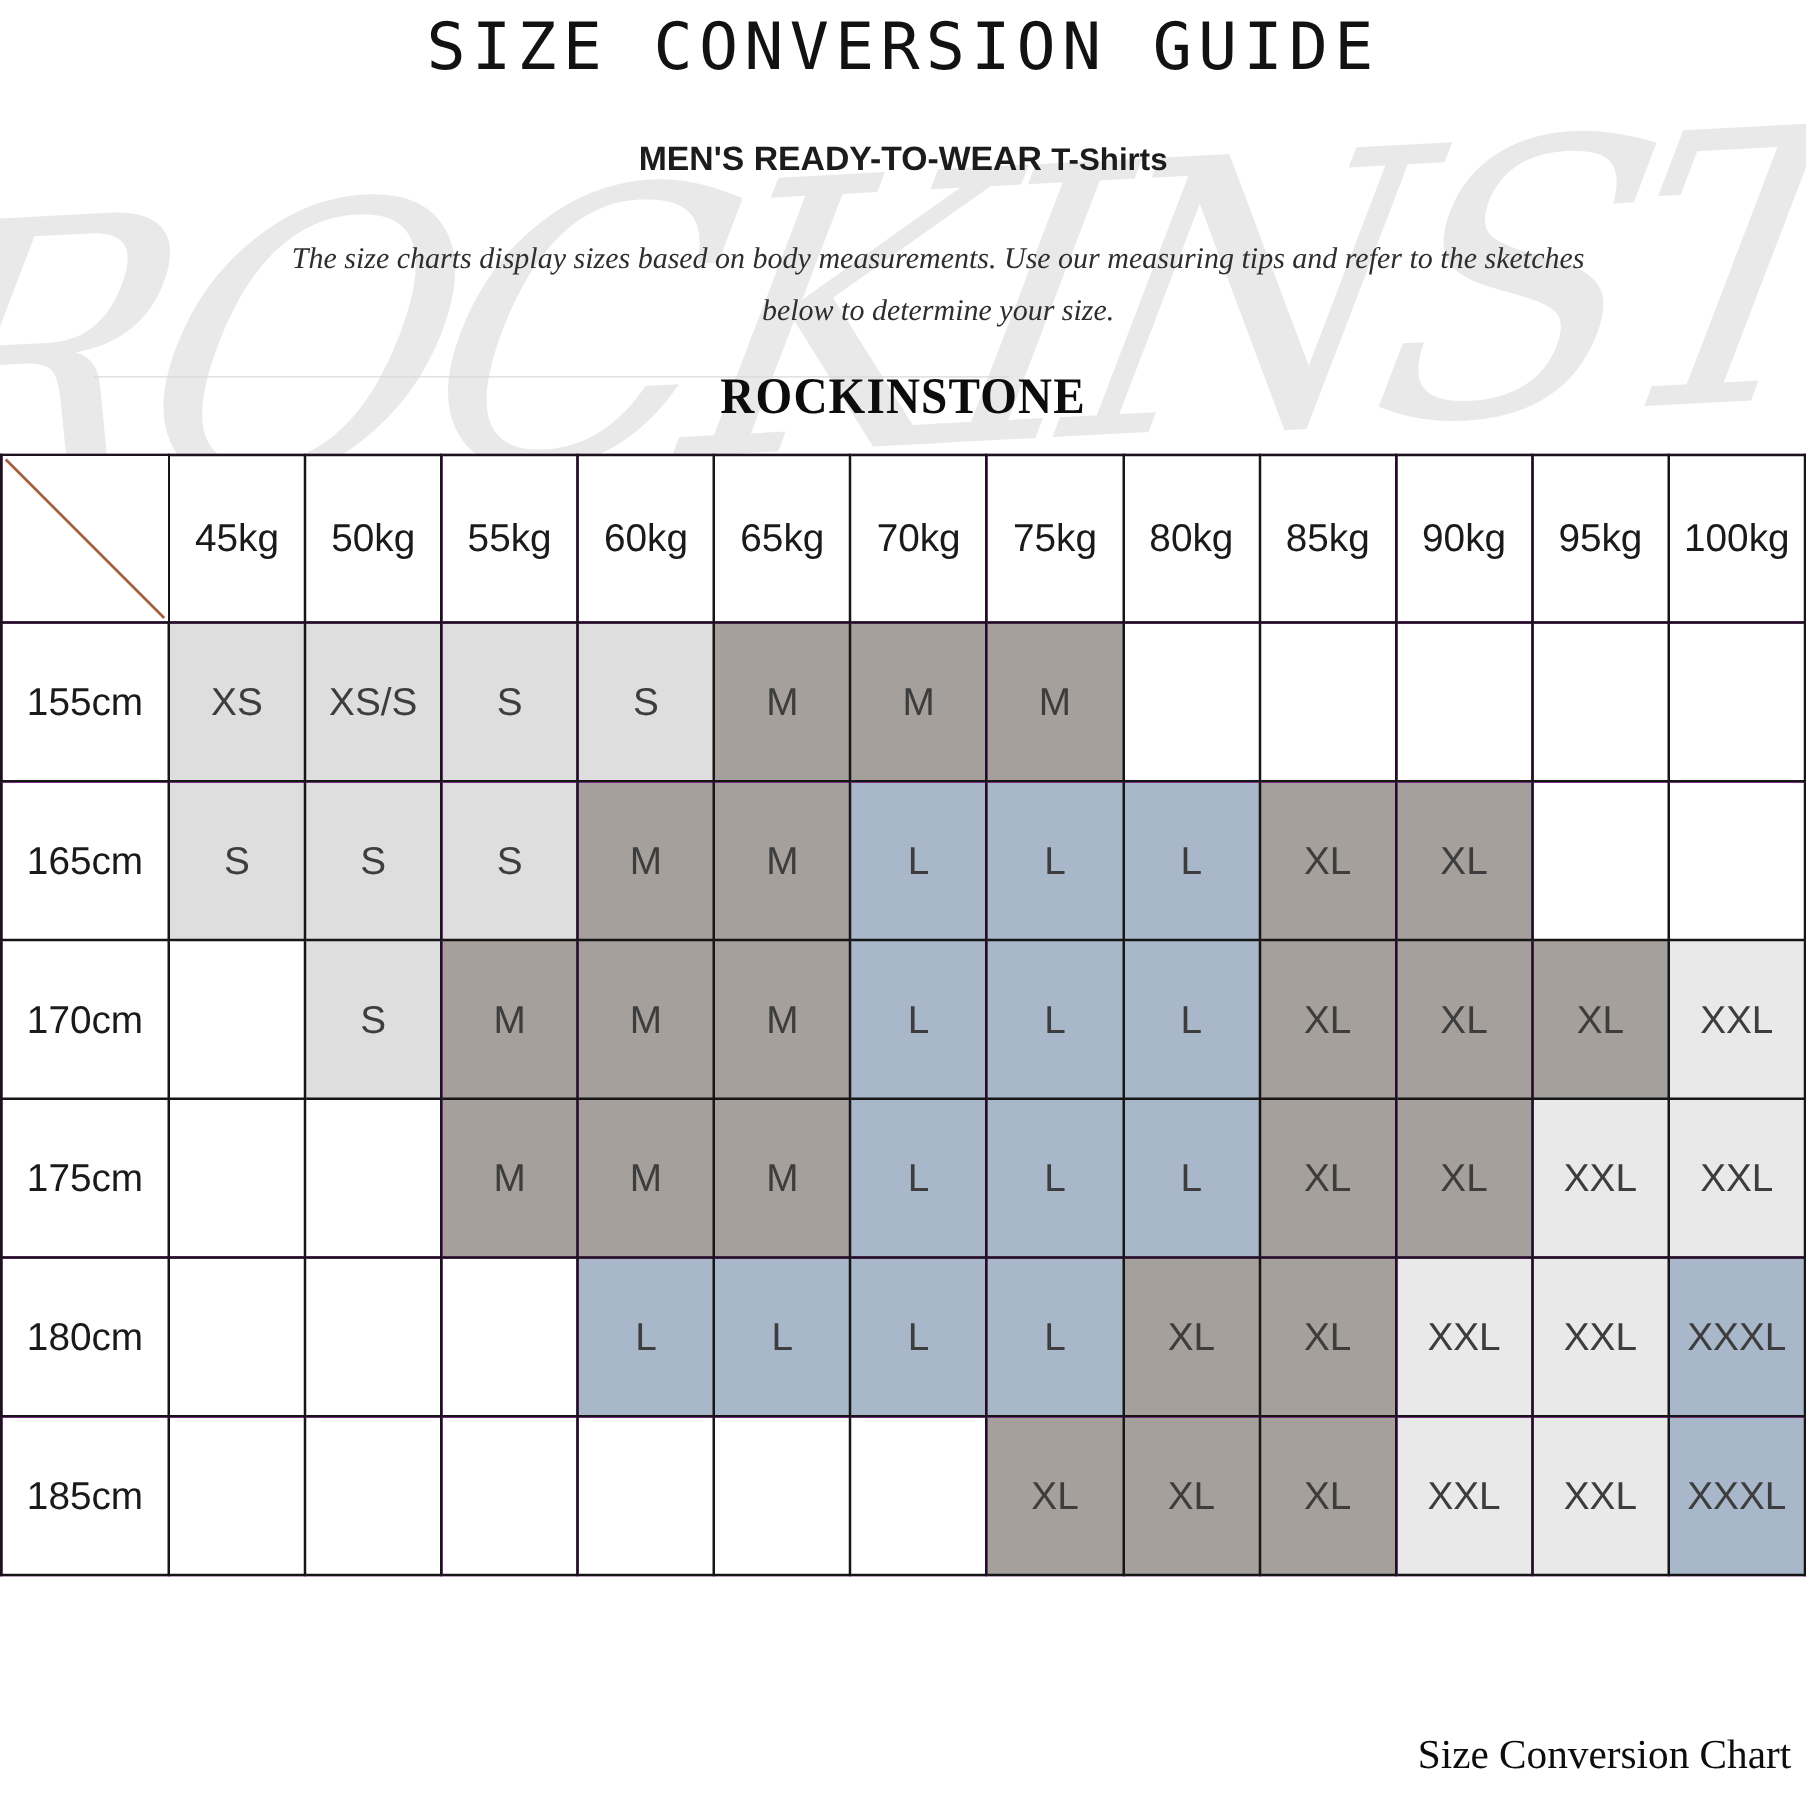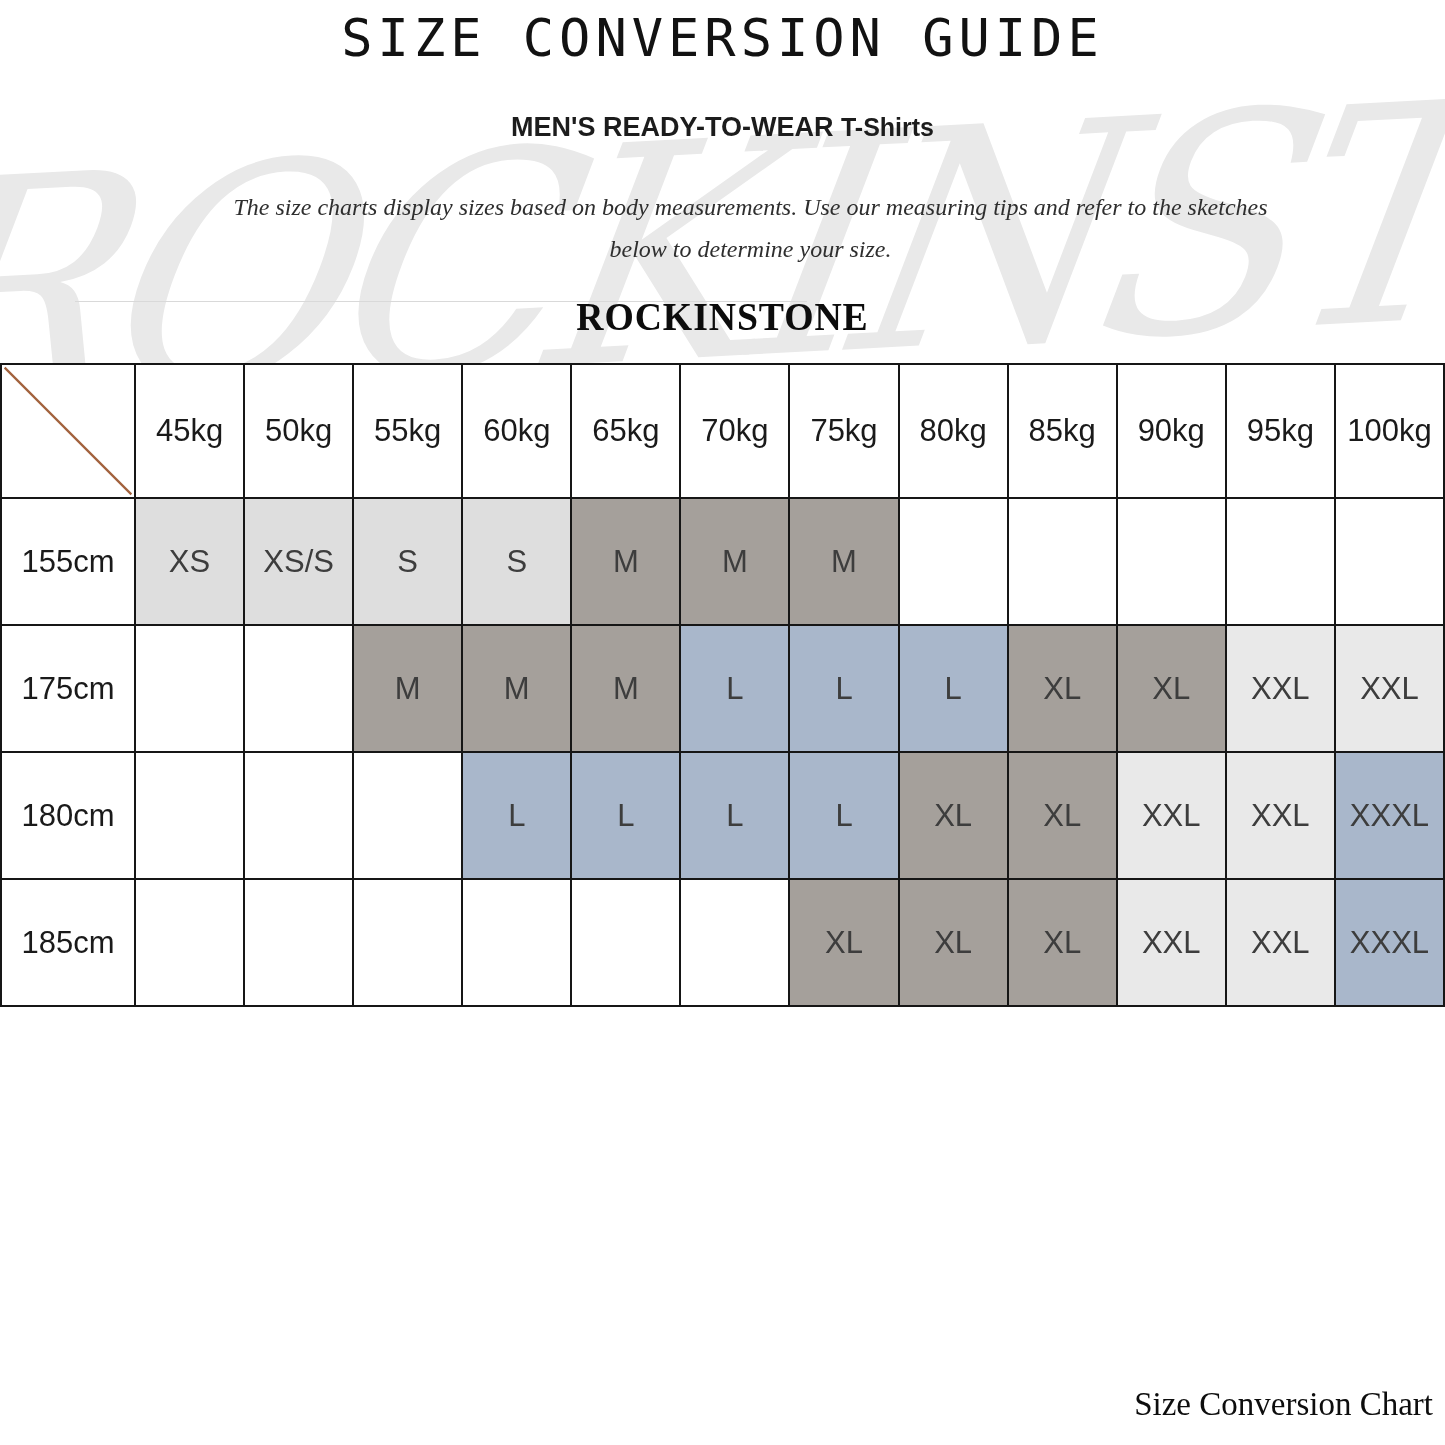--- a/index.html
+++ b/index.html
@@ -188,20 +188,50 @@
           <td class="bg-taupe">M</td>
           <td class="bg-taupe">M</td>
           <td class="bg-taupe">M</td>
           <td class="bg-none"></td>
           <td class="bg-none"></td>
           <td class="bg-none"></td>
           <td class="bg-none"></td>
           <td class="bg-none"></td>
         </tr>
         <tr>
+          <th>165cm</th>
+          <td class="bg-light">S</td>
+          <td class="bg-light">S</td>
+          <td class="bg-light">S</td>
+          <td class="bg-taupe">M</td>
+          <td class="bg-taupe">M</td>
+          <td class="bg-blue">L</td>
+          <td class="bg-blue">L</td>
+          <td class="bg-blue">L</td>
+          <td class="bg-taupe">XL</td>
+          <td class="bg-taupe">XL</td>
+          <td class="bg-none"></td>
+          <td class="bg-none"></td>
+        </tr>
+        <tr>
+          <th>170cm</th>
+          <td class="bg-none"></td>
+          <td class="bg-light">S</td>
+          <td class="bg-taupe">M</td>
+          <td class="bg-taupe">M</td>
+          <td class="bg-taupe">M</td>
+          <td class="bg-blue">L</td>
+          <td class="bg-blue">L</td>
+          <td class="bg-blue">L</td>
+          <td class="bg-taupe">XL</td>
+          <td class="bg-taupe">XL</td>
+          <td class="bg-taupe">XL</td>
+          <td class="bg-pale">XXL</td>
+        </tr>
+        <tr>
           <th>175cm</th>
           <td class="bg-none"></td>
           <td class="bg-none"></td>
           <td class="bg-taupe">M</td>
           <td class="bg-taupe">M</td>
           <td class="bg-taupe">M</td>
           <td class="bg-blue">L</td>
           <td class="bg-blue">L</td>
           <td class="bg-blue">L</td>
           <td class="bg-taupe">XL</td>

